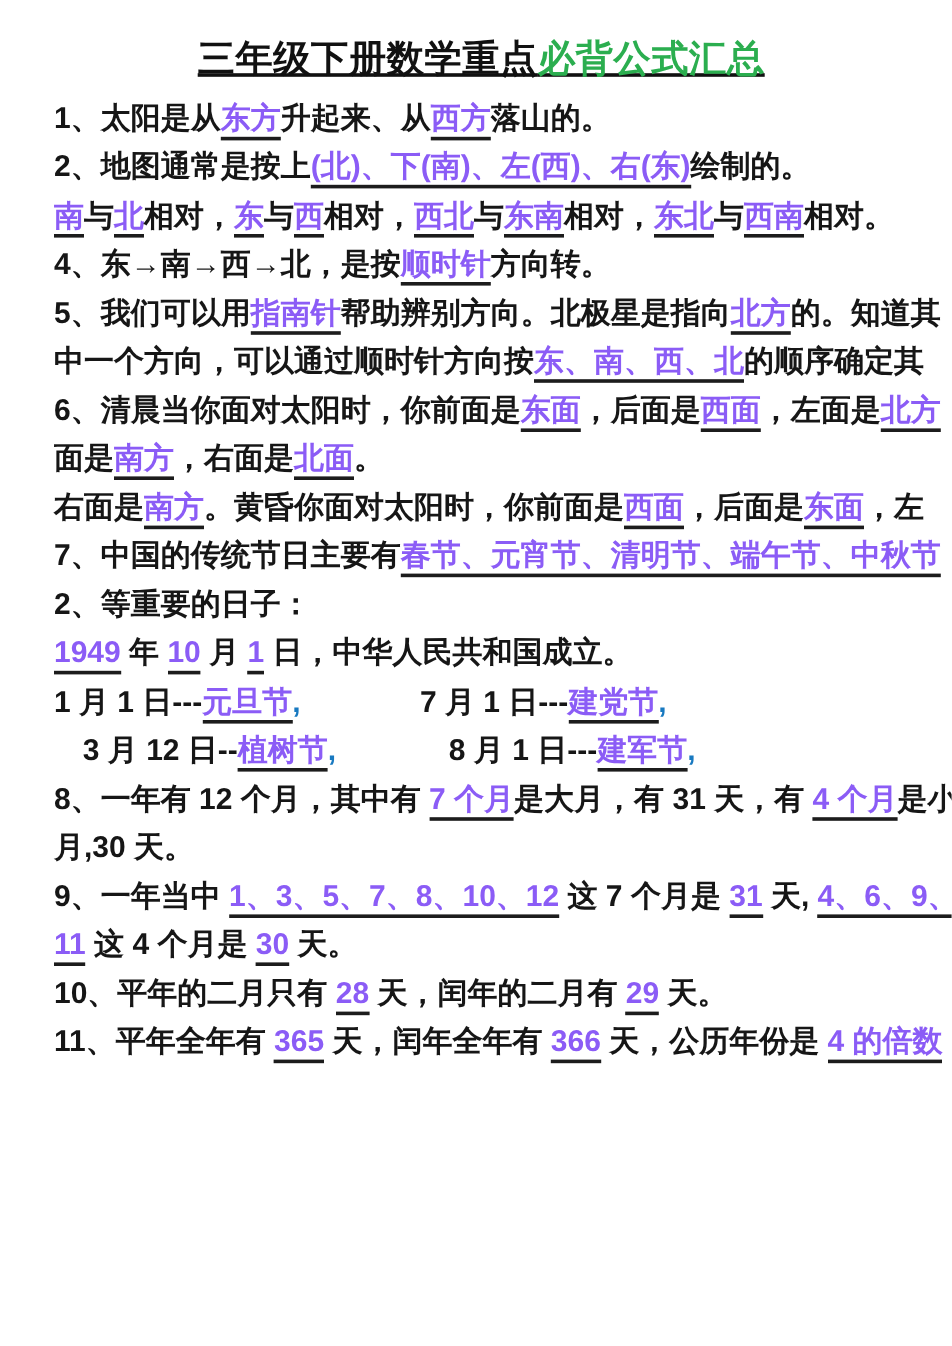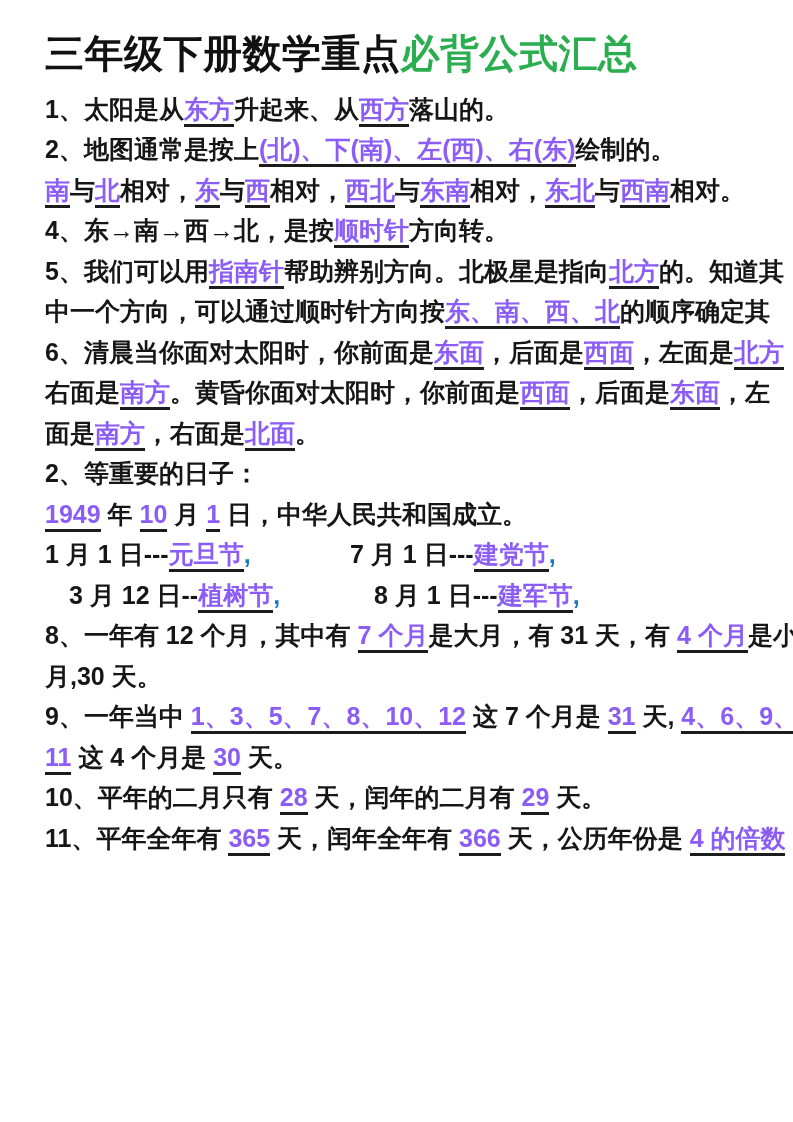--- a/index.html
+++ b/index.html
@@ -17,26 +17,28 @@
   }
   .page {
     box-sizing: border-box;
     width: 793px;
     height: 1122px;
     padding: 30px 36px 0 45px;
     background: #ffffff;
   }
   .title {
     margin: 0 0 10px 0;
-    font-size: 39px;
+    text-align: center;
+    font-size: 31px;
     line-height: 1.25;
     font-weight: 900;
     white-space: nowrap;
     color: #111111;
     letter-spacing: 0.5px;
+    text-decoration: underline;
   }
   .title .green-part {
     color: #2bae4f;
   }
   .doc-body {
     margin-top: 6px;
   }
   .line {
     margin: 0;
     font-size: 25px;
@@ -63,22 +65,23 @@
   <h1 class="title"><span>三年级下册数学重点</span><span class="green-part">必背公式汇总</span></h1>
 
   <div class="doc-body">
       <p class="line"><span class="seg-k">1、太阳是从</span><span class="seg-b">东方</span><span class="seg-k">升起来、从</span><span class="seg-b">西方</span><span class="seg-k">落山的。</span></p>
       <p class="line"><span class="seg-k">2、地图通常是按上</span><span class="seg-b">(北)、下(南)、左(西)、右(东)</span><span class="seg-k">绘制的。</span></p>
       <p class="line"><span class="seg-b">南</span><span class="seg-k">与</span><span class="seg-b">北</span><span class="seg-k">相对，</span><span class="seg-b">东</span><span class="seg-k">与</span><span class="seg-b">西</span><span class="seg-k">相对，</span><span class="seg-b">西北</span><span class="seg-k">与</span><span class="seg-b">东南</span><span class="seg-k">相对，</span><span class="seg-b">东北</span><span class="seg-k">与</span><span class="seg-b">西南</span><span class="seg-k">相对。</span></p>
       <p class="line"><span class="seg-k">4、东→南→西→北，是按</span><span class="seg-b">顺时针</span><span class="seg-k">方向转。</span></p>
       <p class="line"><span class="seg-k">5、我们可以用</span><span class="seg-b">指南针</span><span class="seg-k">帮助辨别方向。北极星是指向</span><span class="seg-b">北方</span><span class="seg-k">的。知道其</span></p>
       <p class="line"><span class="seg-k">中一个方向，可以通过顺时针方向按</span><span class="seg-b">东、南、西、北</span><span class="seg-k">的顺序确定其</span></p>
       <p class="line"><span class="seg-k">6、清晨当你面对太阳时，你前面是</span><span class="seg-b">东面</span><span class="seg-k">，后面是</span><span class="seg-b">西面</span><span class="seg-k">，左面是</span><span class="seg-b">北方</span><span class="seg-k">，</span></p>
+      <p class="line"><span class="seg-k">面是</span><span class="seg-b">南方</span><span class="seg-k">，右面是</span><span class="seg-b">北面</span><span class="seg-k">。</span></p>
       <p class="line"><span class="seg-k">右面是</span><span class="seg-b">南方</span><span class="seg-k">。黄昏你面对太阳时，你前面是</span><span class="seg-b">西面</span><span class="seg-k">，后面是</span><span class="seg-b">东面</span><span class="seg-k">，左</span></p>
-      <p class="line"><span class="seg-k">面是</span><span class="seg-b">南方</span><span class="seg-k">，右面是</span><span class="seg-b">北面</span><span class="seg-k">。</span></p>
+      <p class="line"><span class="seg-k">7、中国的传统节日主要有</span><span class="seg-b">春节、元宵节、清明节、端午节、中秋节</span></p>
       <p class="line"><span class="seg-k">2、等重要的日子：</span></p>
       <p class="line"><span class="seg-b">1949</span><span class="seg-k"> 年 </span><span class="seg-b">10</span><span class="seg-k"> 月 </span><span class="seg-b">1</span><span class="seg-k"> 日，中华人民共和国成立。</span></p>
       <p class="line"><span class="cell" style="width: 305px;"><span class="seg-k">1 月 1 日---</span><span class="seg-b">元旦节</span><span class="seg-bn">,</span></span><span class="seg-k">7 月 1 日---</span><span class="seg-b">建党节</span><span class="seg-bn">,</span></p>
       <p class="line"><span class="cell" style="width: 305px; margin-left: 24px;"><span class="seg-k">3 月 12 日--</span><span class="seg-b">植树节</span><span class="seg-bn">,</span></span><span class="seg-k">8 月 1 日---</span><span class="seg-b">建军节</span><span class="seg-bn">,</span></p>
       <p class="line"><span class="seg-k">8、一年有 12 个月，其中有 </span><span class="seg-b">7 个月</span><span class="seg-k">是大月，有 31 天，有 </span><span class="seg-b">4 个月</span><span class="seg-k">是小</span></p>
       <p class="line"><span class="seg-k">月,30 天。</span></p>
       <p class="line"><span class="seg-k">9、一年当中 </span><span class="seg-b">1、3、5、7、8、10、12</span><span class="seg-k"> 这 7 个月是 </span><span class="seg-b">31</span><span class="seg-k"> 天, </span><span class="seg-b">4、6、9、</span></p>
       <p class="line"><span class="seg-b">11</span><span class="seg-k"> 这 4 个月是 </span><span class="seg-b">30</span><span class="seg-k"> 天。</span></p>
       <p class="line"><span class="seg-k">10、平年的二月只有 </span><span class="seg-b">28</span><span class="seg-k"> 天，闰年的二月有 </span><span class="seg-b">29</span><span class="seg-k"> 天。</span></p>
       <p class="line"><span class="seg-k">11、平年全年有 </span><span class="seg-b">365</span><span class="seg-k"> 天，闰年全年有 </span><span class="seg-b">366</span><span class="seg-k"> 天，公历年份是 </span><span class="seg-b">4 的倍数</span></p>

